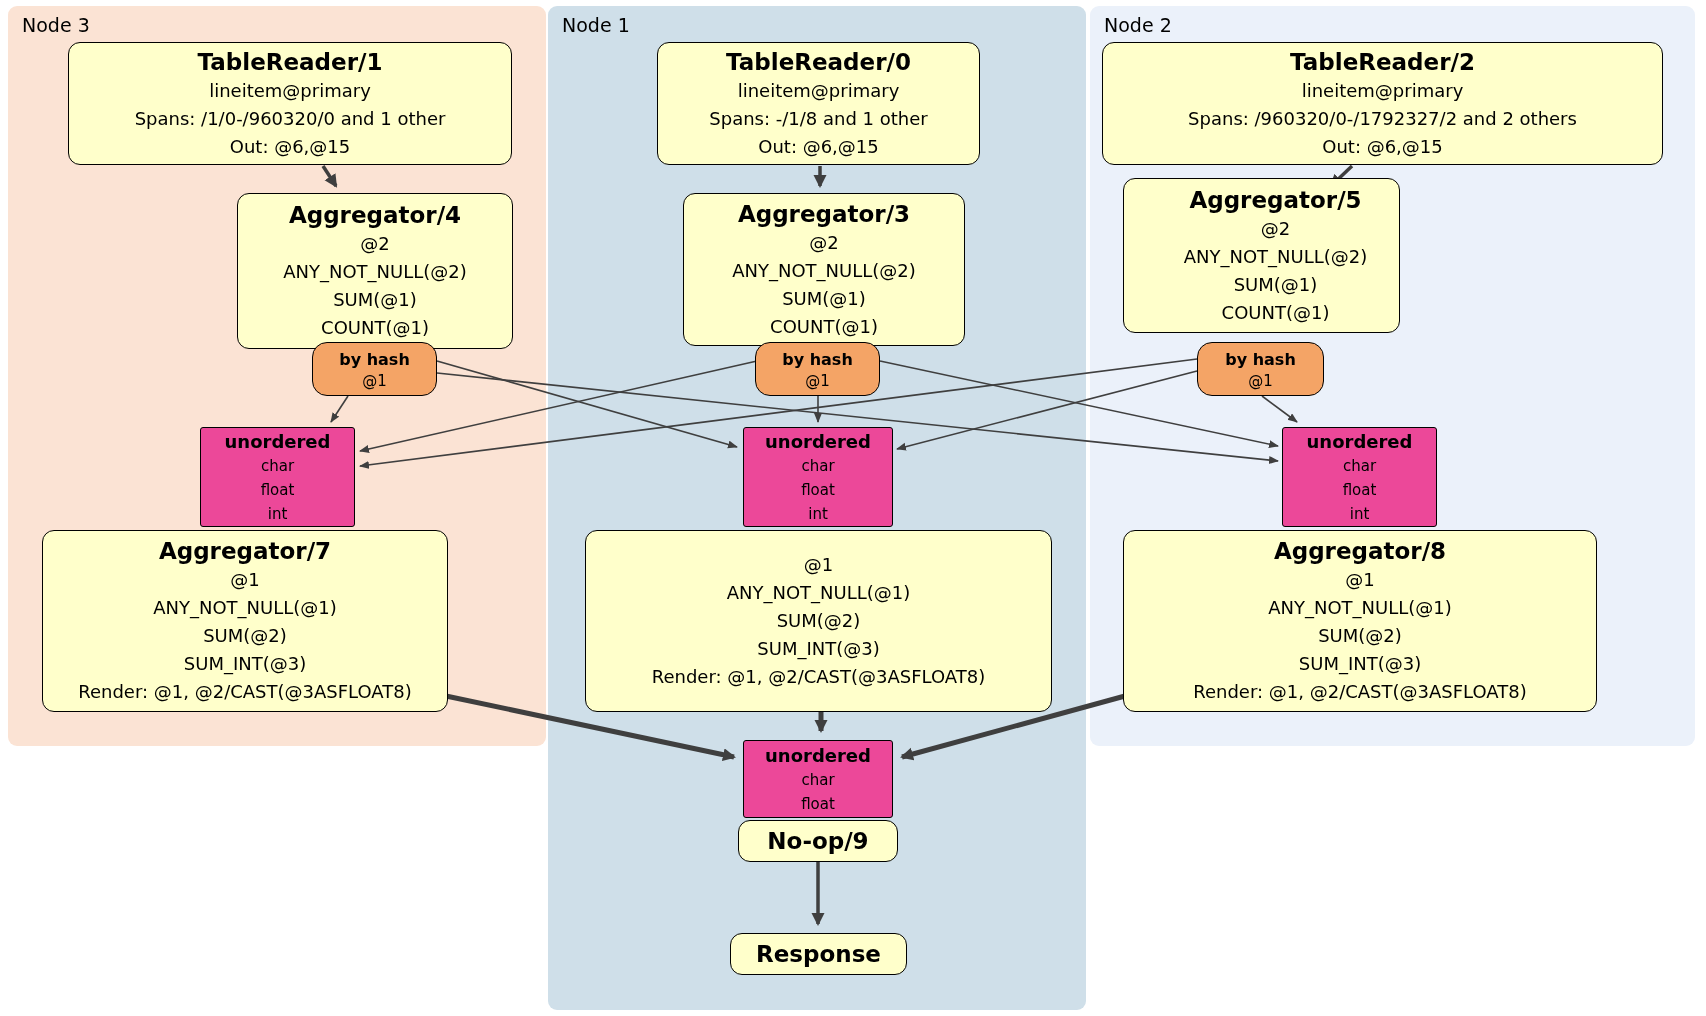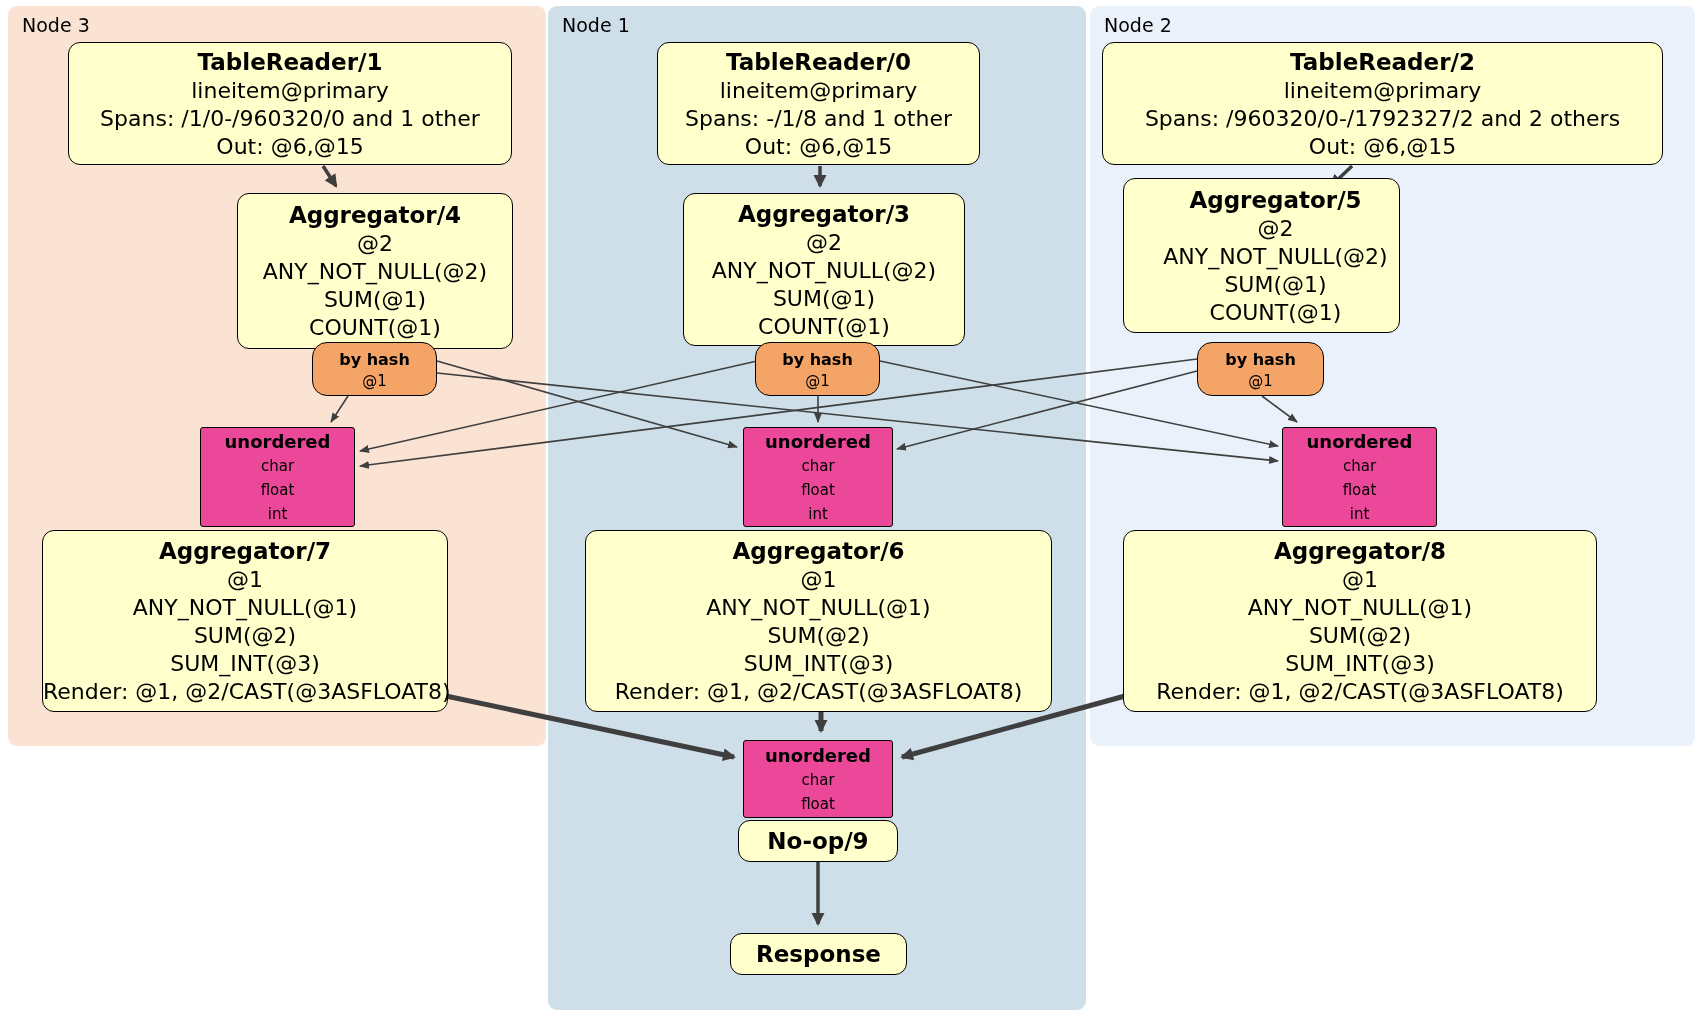--- a/index.html
+++ b/index.html
@@ -18,21 +18,21 @@
   .thin{stroke-width:1.6px;}
   .med{stroke-width:3.5px;}
   .fat{stroke-width:5px;}
 
   .box{position:absolute;box-sizing:border-box;border:1.6px solid #000;text-align:center;
        display:flex;flex-direction:column;justify-content:center;z-index:2;white-space:nowrap;}
   .proc{background:#ffffcb;border-radius:12px;}
   .router{background:#f4a466;border-radius:15px;}
   .stream{background:#ec4899;border-radius:3px;}
   .title{font-weight:bold;font-size:23px;line-height:30px;}
-  .line{font-size:22px;line-height:28px;}
+  .line{font-size:18px;line-height:28px;}
   .router .title{font-size:16px;line-height:24px;}
   .router .sub{font-size:15px;line-height:19px;}
   .stream .title{font-size:18px;line-height:25px;}
   .stream .line{font-size:15px;line-height:24px;}
   .mini .title{font-size:23px;line-height:34px;}
 
   
   #tr1{left:68px;top:42px;width:444px;height:123px;}
   #tr0{left:657px;top:42px;width:323px;height:123px;}
   #tr2{left:1102px;top:42px;width:561px;height:123px;}
@@ -147,21 +147,20 @@
     <div class="title">by hash</div>
     <div class="sub">@1</div>
   </div>
   <div id="un1" class="box stream">
     <div class="title">unordered</div>
     <div class="line">char</div>
     <div class="line">float</div>
     <div class="line">int</div>
   </div>
   <div id="agg6" class="box proc">
-    <div class="title">Aggregator/6</div>
     <div class="line">@1</div>
     <div class="line">ANY_NOT_NULL(@1)</div>
     <div class="line">SUM(@2)</div>
     <div class="line">SUM_INT(@3)</div>
     <div class="line">Render: @1, @2/CAST(@3ASFLOAT8)</div>
   </div>
 
   <div id="tr2" class="box proc">
     <div class="title">TableReader/2</div>
     <div class="line">lineitem@primary</div>

